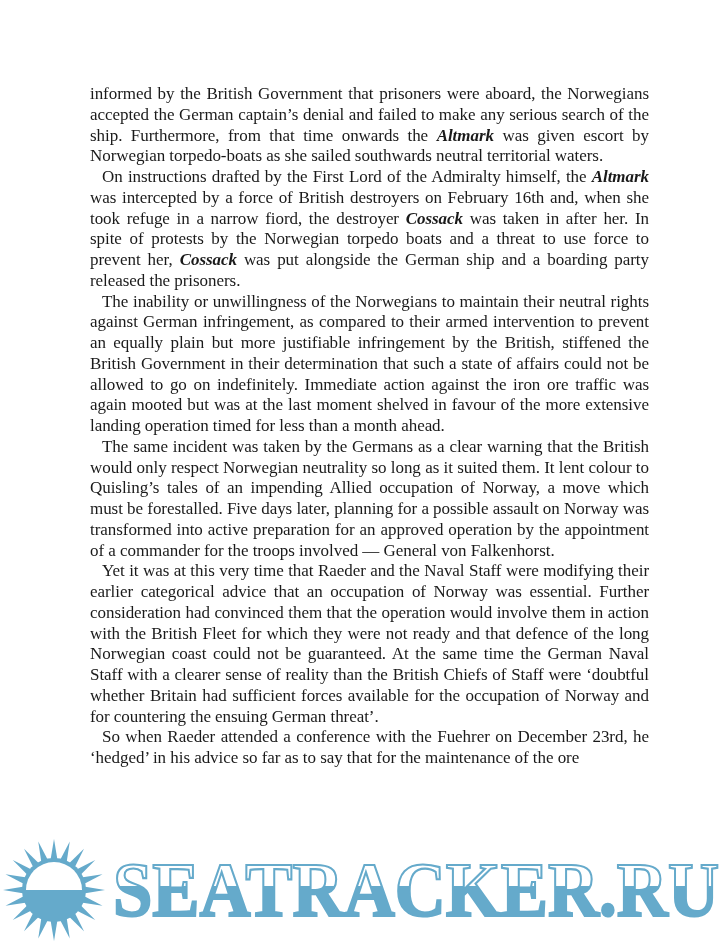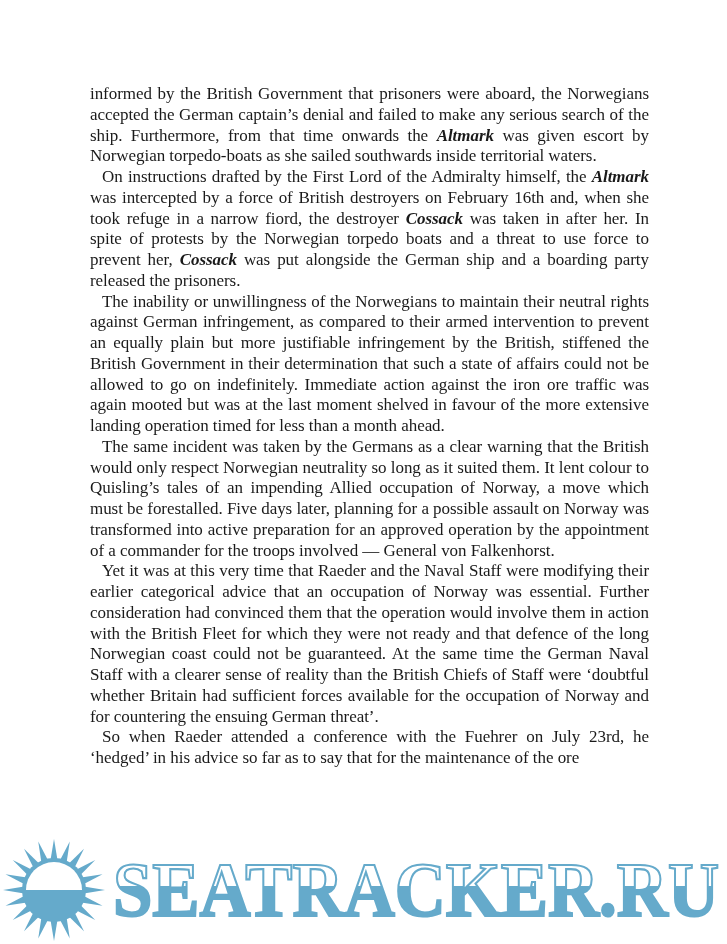--- a/index.html
+++ b/index.html
@@ -55,26 +55,26 @@
       left: 110px;
       top: 18px;
       width: 612px;
       height: 66px;
     }
   </style>
 </head>
 <body>
 
 <main class="page-text">
-  <p class="para cont"><span>informed by the British Government that prisoners were aboard, the Norwegians accepted the German captain’s denial and failed to make any serious search of the ship. Furthermore, from that time onwards the </span><em>Altmark</em><span> was given escort by Norwegian torpedo-boats as she sailed southwards inside territorial waters.</span></p>
+  <p class="para cont"><span>informed by the British Government that prisoners were aboard, the Norwegians accepted the German captain’s denial and failed to make any serious search of the ship. Furthermore, from that time onwards the </span><em>Altmark</em><span> was given escort by Norwegian torpedo-boats as she sailed southwards neutral territorial waters.</span></p>
   <p class="para"><span>On instructions drafted by the First Lord of the Admiralty himself, the </span><em>Altmark</em><span> was intercepted by a force of British destroyers on February 16th and, when she took refuge in a narrow fiord, the destroyer </span><em>Cossack</em><span> was taken in after her. In spite of protests by the Norwegian torpedo boats and a threat to use force to prevent her, </span><em>Cossack</em><span> was put alongside the German ship and a boarding party released the prisoners.</span></p>
   <p class="para"><span>The inability or unwillingness of the Norwegians to maintain their neutral rights against German infringement, as compared to their armed intervention to prevent an equally plain but more justifiable infringement by the British, stiffened the British Government in their determination that such a state of affairs could not be allowed to go on indefinitely. Immediate action against the iron ore traffic was again mooted but was at the last moment shelved in favour of the more extensive landing operation timed for less than a month ahead.</span></p>
   <p class="para"><span>The same incident was taken by the Germans as a clear warning that the British would only respect Norwegian neutrality so long as it suited them. It lent colour to Quisling’s tales of an impending Allied occupation of Norway, a move which must be forestalled. Five days later, planning for a possible assault on Norway was transformed into active preparation for an approved operation by the appointment of a commander for the troops involved — General von Falkenhorst.</span></p>
   <p class="para"><span>Yet it was at this very time that Raeder and the Naval Staff were modifying their earlier categorical advice that an occupation of Norway was essential. Further consideration had convinced them that the operation would involve them in action with the British Fleet for which they were not ready and that defence of the long Norwegian coast could not be guaranteed. At the same time the German Naval Staff with a clearer sense of reality than the British Chiefs of Staff were ‘doubtful whether Britain had sufficient forces available for the occupation of Norway and for countering the ensuing German threat’.</span></p>
-  <p class="para"><span>So when Raeder attended a conference with the Fuehrer on July 23rd, he ‘hedged’ in his advice so far as to say that for the maintenance of the ore</span></p>
+  <p class="para"><span>So when Raeder attended a conference with the Fuehrer on December 23rd, he ‘hedged’ in his advice so far as to say that for the maintenance of the ore</span></p>
 </main>
 
 <div class="watermark">
   <svg class="sun-logo" viewBox="0 0 104 104" xmlns="http://www.w3.org/2000/svg">
     <g id="sun-rays">
         <polygon points="81.79205370864779,48.47387807626487 103,52 81.79205370864779,55.52612192373513" fill="#65aacb"></polygon>
         <polygon points="81.42355841209691,57.852709660483846 100.50388233105284,67.75986671312232 79.24429521475244,64.55979212612284" fill="#65aacb"></polygon>
         <polygon points="78.17488021218392,66.65863724490865 93.25986671312232,81.97704786691614 74.02967528307056,72.36402236598825" fill="#65aacb"></polygon>
         <polygon points="72.36402236598826,74.02967528307056 81.97704786691614,93.25986671312232 66.65863724490865,78.17488021218391" fill="#65aacb"></polygon>
         <polygon points="64.55979212612284,79.24429521475244 67.75986671312232,100.50388233105284 57.85270966048385,81.42355841209691" fill="#65aacb"></polygon>

